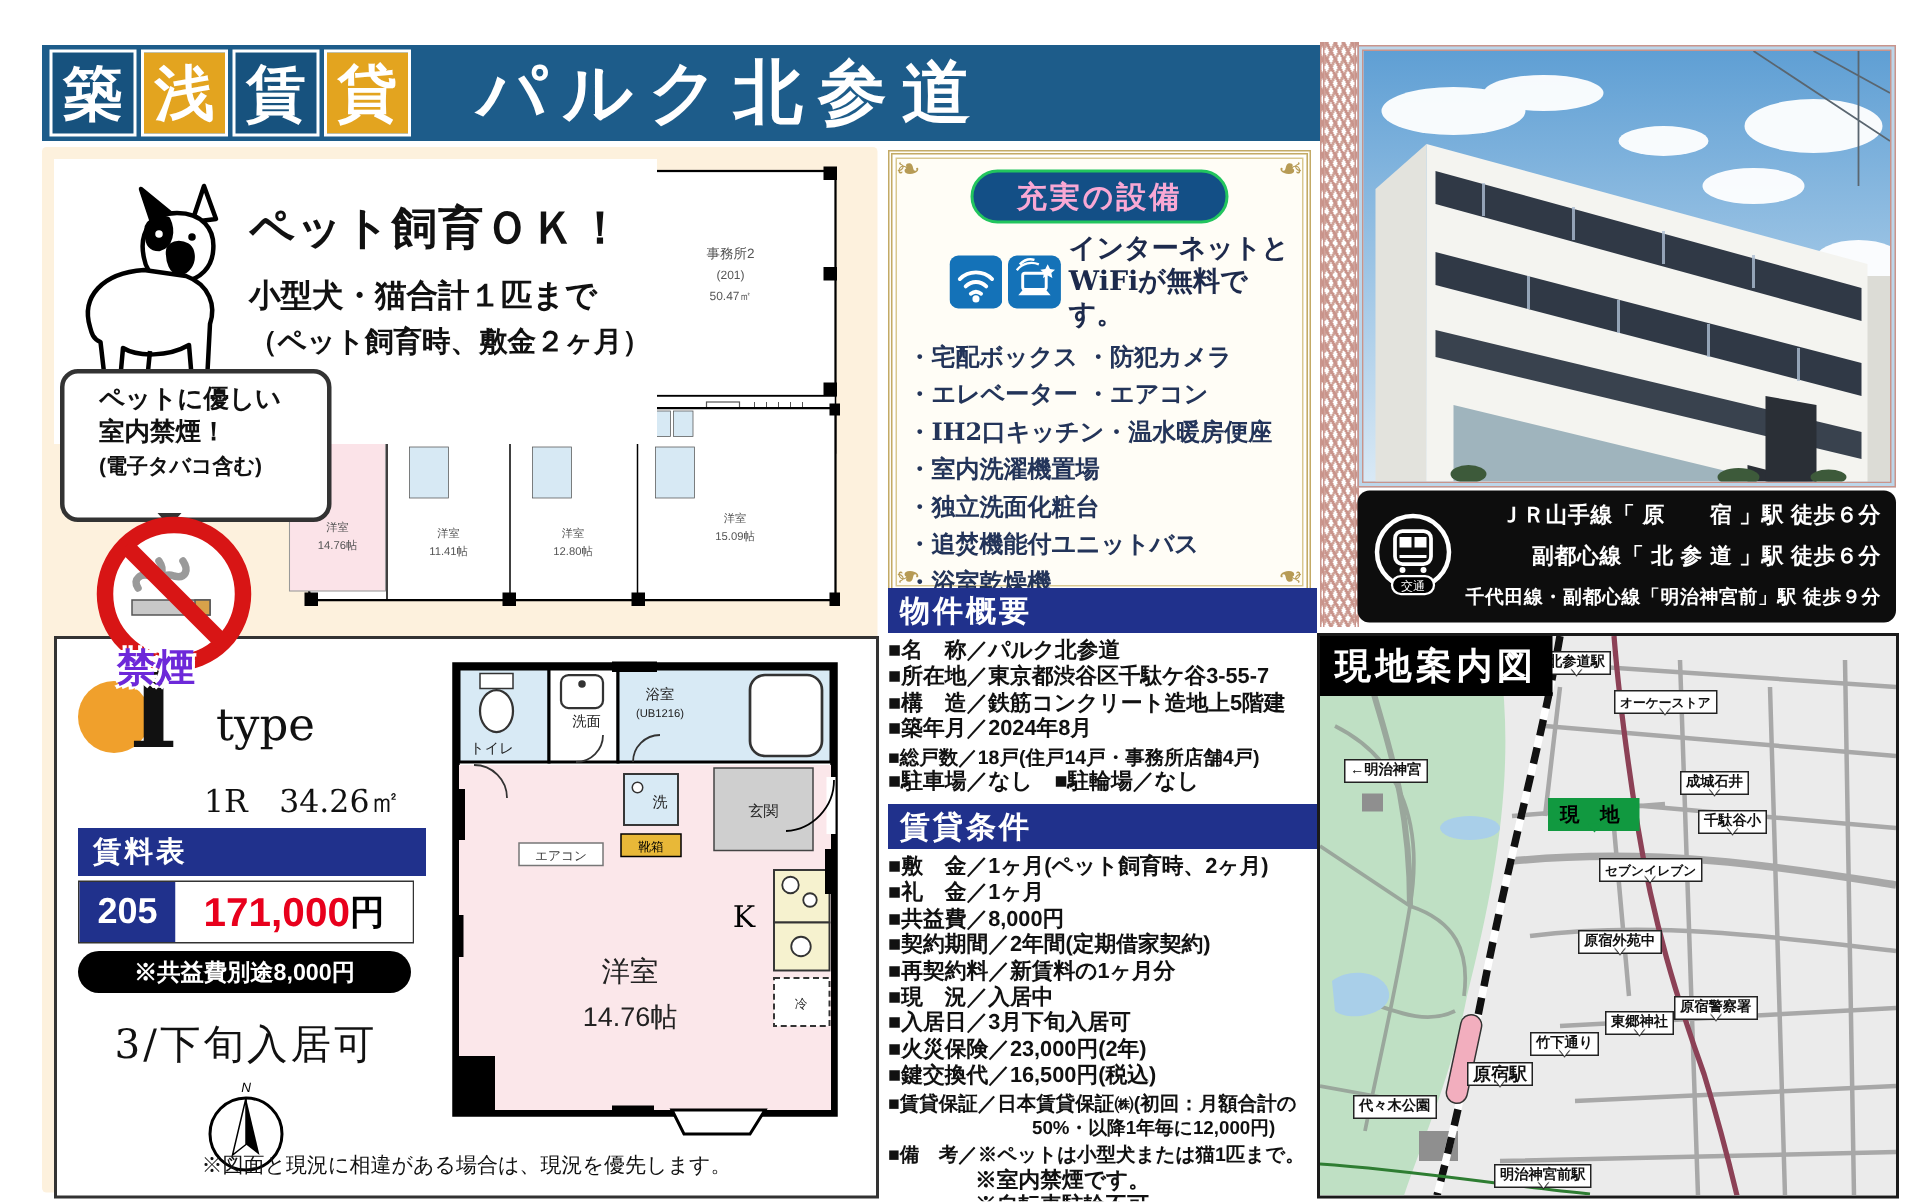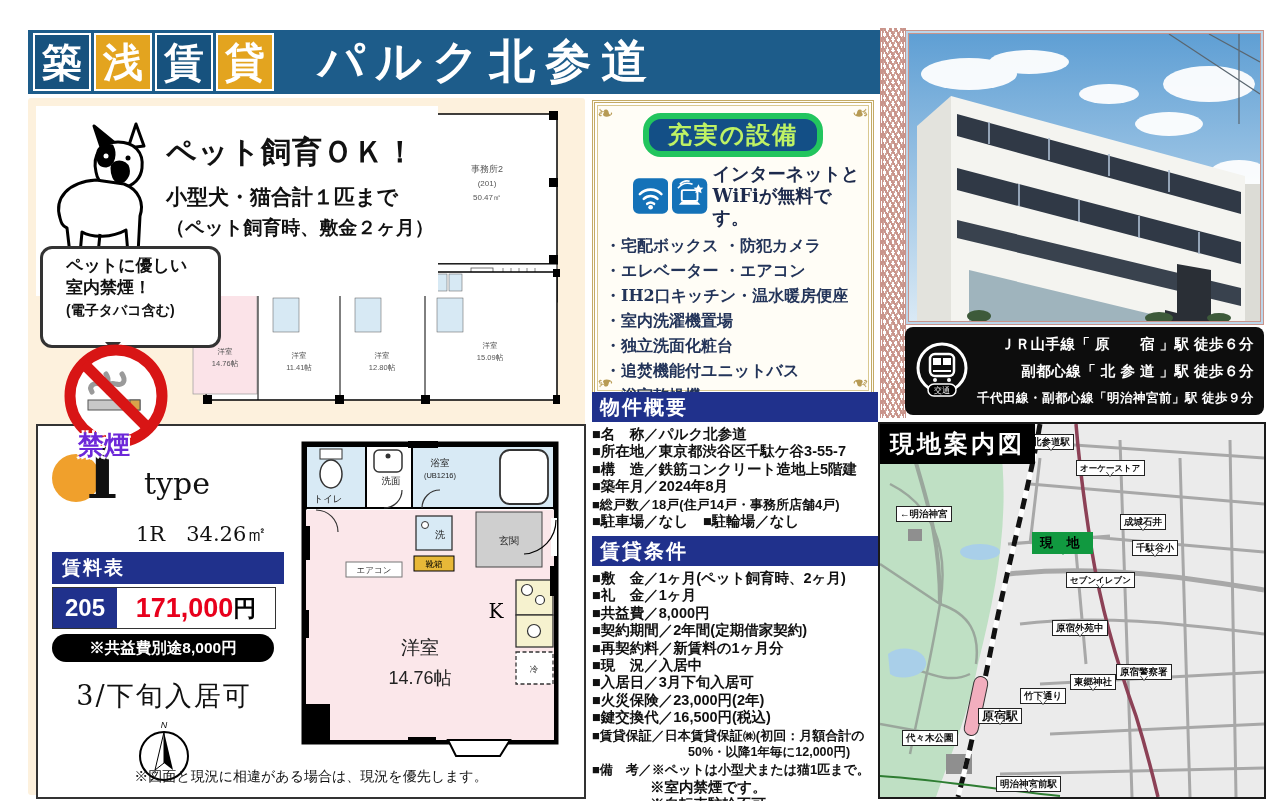--- a/index.html
+++ b/index.html
@@ -28,22 +28,22 @@
   .map-title{left:0;top:0;background:#000;color:#fff;font-size:24px;font-weight:bold;letter-spacing:3px;padding:4px 10px;z-index:5;}
   .chip{background:#fff;border:1px solid #222;font-size:9.5px;font-weight:bold;padding:0 3px;line-height:14px;white-space:nowrap;z-index:4;}
   .chip.pt::after{content:"";position:absolute;left:50%;bottom:-5px;margin-left:-4px;
       border:4px solid transparent;border-top:5px solid #fff;filter:drop-shadow(0 1px 0 #222);}
   .site-chip{background:#119940;color:#000000;font-size:13px;font-weight:bold;letter-spacing:5px;padding:2px 8px;z-index:4;}
   .site-chip::after{content:"";position:absolute;left:50%;bottom:-6px;margin-left:-4px;
       border:5px solid transparent;border-top:6px solid #119940;}
   
   .equip{left:592px;top:100px;width:276px;height:290px;background:#fffdf6;border:3px double #c3aa66;box-shadow:inset 0 0 0 2px #fff,inset 0 0 0 3px #d9c890;}
   .equip .corner{position:absolute;font-size:20px;color:#b79b55;line-height:1;}
-  .equip-pill{margin:10px auto 6px auto;width:168px;height:32px;background:#134f86;border:6px solid #22c55e;border-radius:18px;
-      color:#bef264;font-family:"DejaVu Serif",serif;font-size:24px;font-weight:bold;display:flex;align-items:center;justify-content:center;letter-spacing:2px;}
+  .equip-pill{margin:10px auto 6px auto;width:168px;height:32px;background:#134f86;border:2px solid #22c55e;border-radius:18px;
+      color:#f9a8d4;font-family:"DejaVu Serif",serif;font-size:20px;font-weight:bold;display:flex;align-items:center;justify-content:center;letter-spacing:2px;}
   .wifi-row{display:flex;align-items:center;margin:2px 6px 2px 10px;padding-left:28px;}
   .wifi-txt{font-family:"DejaVu Serif",serif;font-weight:bold;font-size:18px;color:#1d2a4c;line-height:22px;margin-left:5px;}
   .equip-list{margin:4px 8px 0 10px;font-family:"DejaVu Serif",serif;font-size:16px;color:#233459;line-height:25px;font-weight:bold;}
   .sec-head{width:278px;height:30px;background:#20318c;color:#fff;font-size:20px;font-weight:bold;
             display:flex;align-items:center;padding-left:8px;letter-spacing:2px;}
   .rows{width:286px;font-weight:bold;font-size:14.5px;line-height:17.4px;white-space:nowrap;}
   .rows .sm{font-size:13px;}
   .rows .xs{font-size:12.5px;}
   .ind1{padding-left:96px;} .ind2{padding-left:58px;}
   

